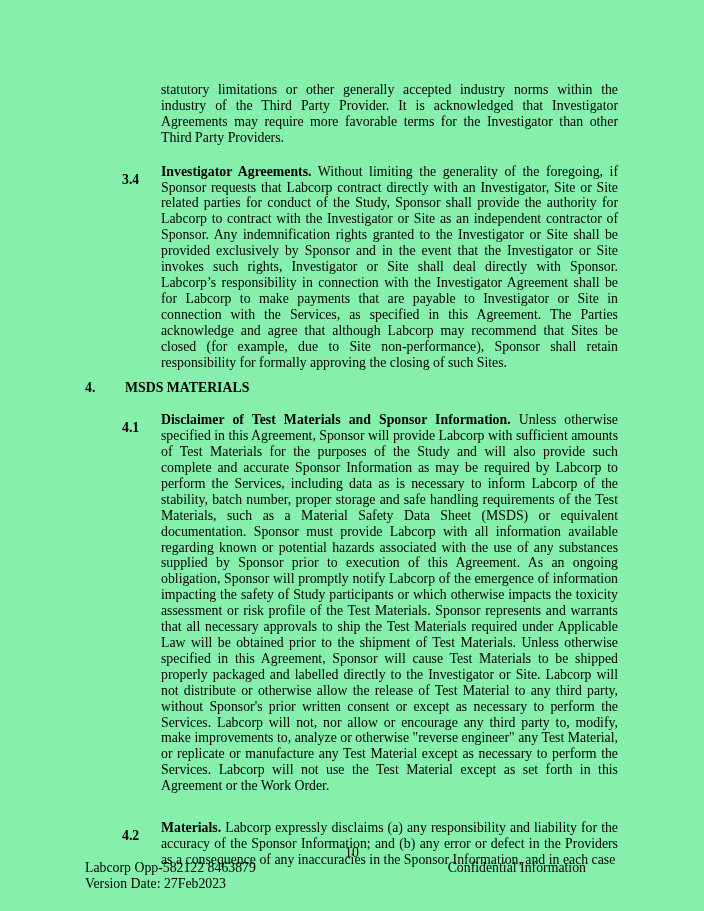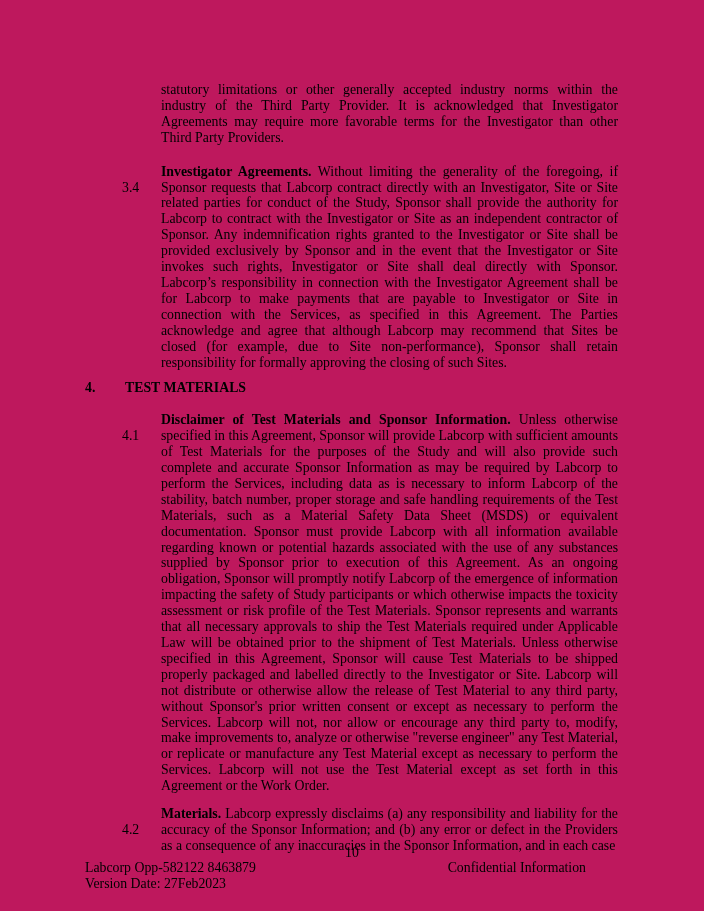--- a/index.html
+++ b/index.html
@@ -4,21 +4,21 @@
 <style>
   html, body {
     margin: 0;
     padding: 0;
     background: #ffffff;
   }
   .page {
     position: relative;
     width: 704px;
     height: 911px;
-    background: #be185d;
+    background: #86efac;
     color: #000000;
     font-family: "Liberation Serif", "DejaVu Serif", serif;
     font-size: 13.8px;
     line-height: 15.9px;
     overflow: hidden;
   }
   .content {
     position: absolute;
     left: 85px;
     top: 82px;
@@ -30,22 +30,22 @@
   }
   .clause {
     position: relative;
     padding-left: 76px;
     text-align: justify;
     margin: 0 0 10px 0;
   }
   .clause .num {
     position: absolute;
     left: 37px;
-    top: 16px;
-    font-weight: normal;
+    top: 8px;
+    font-weight: bold;
   }
   .clause-heading {
     font-weight: bold;
   }
   .clause-period {
     font-weight: bold;
   }
   .section-heading {
     position: relative;
     padding-left: 40px;
@@ -54,21 +54,21 @@
   }
   .section-heading .num {
     position: absolute;
     left: 0;
     top: 0;
   }
   .clause.last {
     margin-bottom: 4px;
   }
   .c41 {
-    margin-bottom: 12px;
+    margin-bottom: 26px;
   }
   .page-number {
     position: absolute;
     top: 845px;
     left: 0;
     width: 704px;
     text-align: center;
   }
   .footer {
     position: absolute;
@@ -90,21 +90,21 @@
   <div class="content">
 
     <p class="cont">statutory limitations or other generally accepted industry norms within the industry of the Third Party Provider. It is acknowledged that Investigator Agreements may require more favorable terms for the Investigator than other Third Party Providers.</p>
 
     <div class="clause">
       <span class="num">3.4</span><span class="clause-heading">Investigator Agreements</span><span class="clause-period">.</span>
       <span class="clause-body">Without limiting the generality of the foregoing, if Sponsor requests that Labcorp contract directly with an Investigator, Site or Site related parties for conduct of the Study, Sponsor shall provide the authority for Labcorp to contract with the Investigator or Site as an independent contractor of Sponsor. Any indemnification rights granted to the Investigator or Site shall be provided exclusively by Sponsor and in the event that the Investigator or Site invokes such rights, Investigator or Site shall deal directly with Sponsor. Labcorp’s responsibility in connection with the Investigator Agreement shall be for Labcorp to make payments that are payable to Investigator or Site in connection with the Services, as specified in this Agreement. The Parties acknowledge and agree that although Labcorp may recommend that Sites be closed (for example, due to Site non-performance), Sponsor shall retain responsibility for formally approving the closing of such Sites.</span>
     </div>
 
     <div class="section-heading">
-      <span class="num">4.</span><span>TEST MATERIALS</span>
+      <span class="num">4.</span><span>MSDS MATERIALS</span>
     </div>
 
     <div class="clause c41">
       <span class="num">4.1</span><span class="clause-heading">Disclaimer of Test Materials and Sponsor Information</span><span class="clause-period">.</span>
       <span class="clause-body">Unless otherwise specified in this Agreement, Sponsor will provide Labcorp with sufficient amounts of Test Materials for the purposes of the Study and will also provide such complete and accurate Sponsor Information as may be required by Labcorp to perform the Services, including data as is necessary to inform Labcorp of the stability, batch number, proper storage and safe handling requirements of the Test Materials, such as a Material Safety Data Sheet (MSDS) or equivalent documentation.  Sponsor must provide Labcorp with all information available regarding known or potential hazards associated with the use of any substances supplied by Sponsor prior to execution of this Agreement. As an ongoing obligation, Sponsor will promptly notify Labcorp of the emergence of information impacting the safety of Study participants or which otherwise impacts the toxicity assessment or risk profile of the Test Materials.  Sponsor represents and warrants that all necessary approvals to ship the Test Materials required under Applicable Law will be obtained prior to the shipment of Test Materials. Unless otherwise specified in this Agreement, Sponsor will cause Test Materials to be shipped properly packaged and labelled directly to the Investigator or Site. Labcorp will not distribute or otherwise allow the release of Test Material to any third party, without Sponsor's prior written consent or except as necessary to perform the Services. Labcorp will not, nor allow or encourage any third party to, modify, make improvements to, analyze or otherwise "reverse engineer" any Test Material, or replicate or manufacture any Test Material except as necessary to perform the Services. Labcorp will not use the Test Material except as set forth in this Agreement or the Work Order.</span>
     </div>
 
     <div class="clause last">
       <span class="num">4.2</span><span class="clause-heading">Materials</span><span class="clause-period">.</span>
       <span class="clause-body">Labcorp expressly disclaims (a) any responsibility and liability for the accuracy of the Sponsor Information; and (b) any error or defect in the Providers as a consequence of any inaccuracies in the Sponsor Information, and in each case</span>

